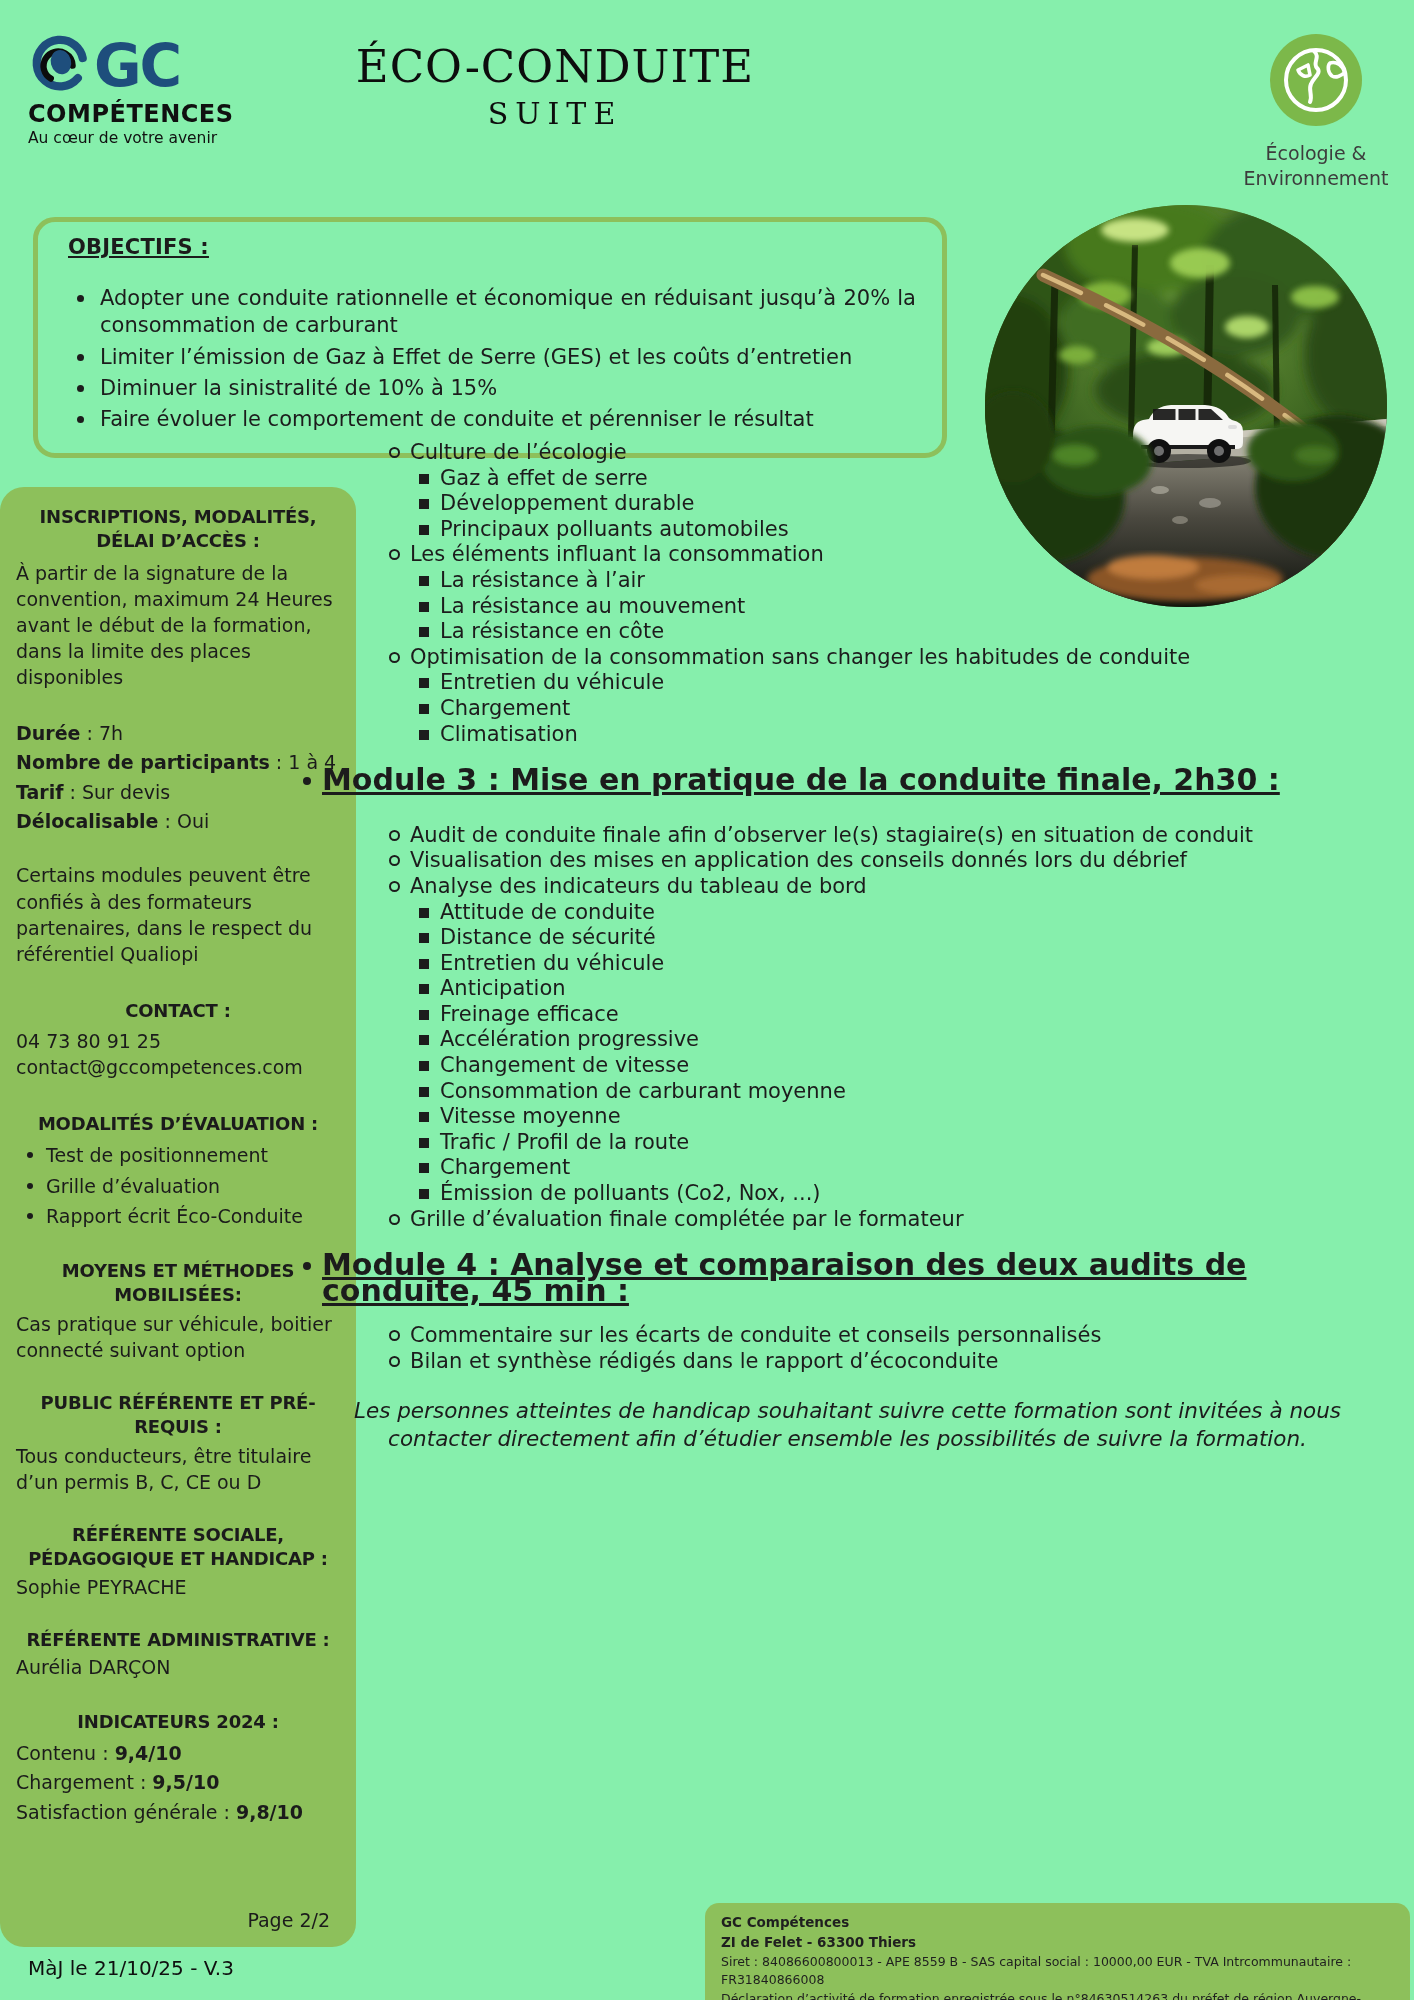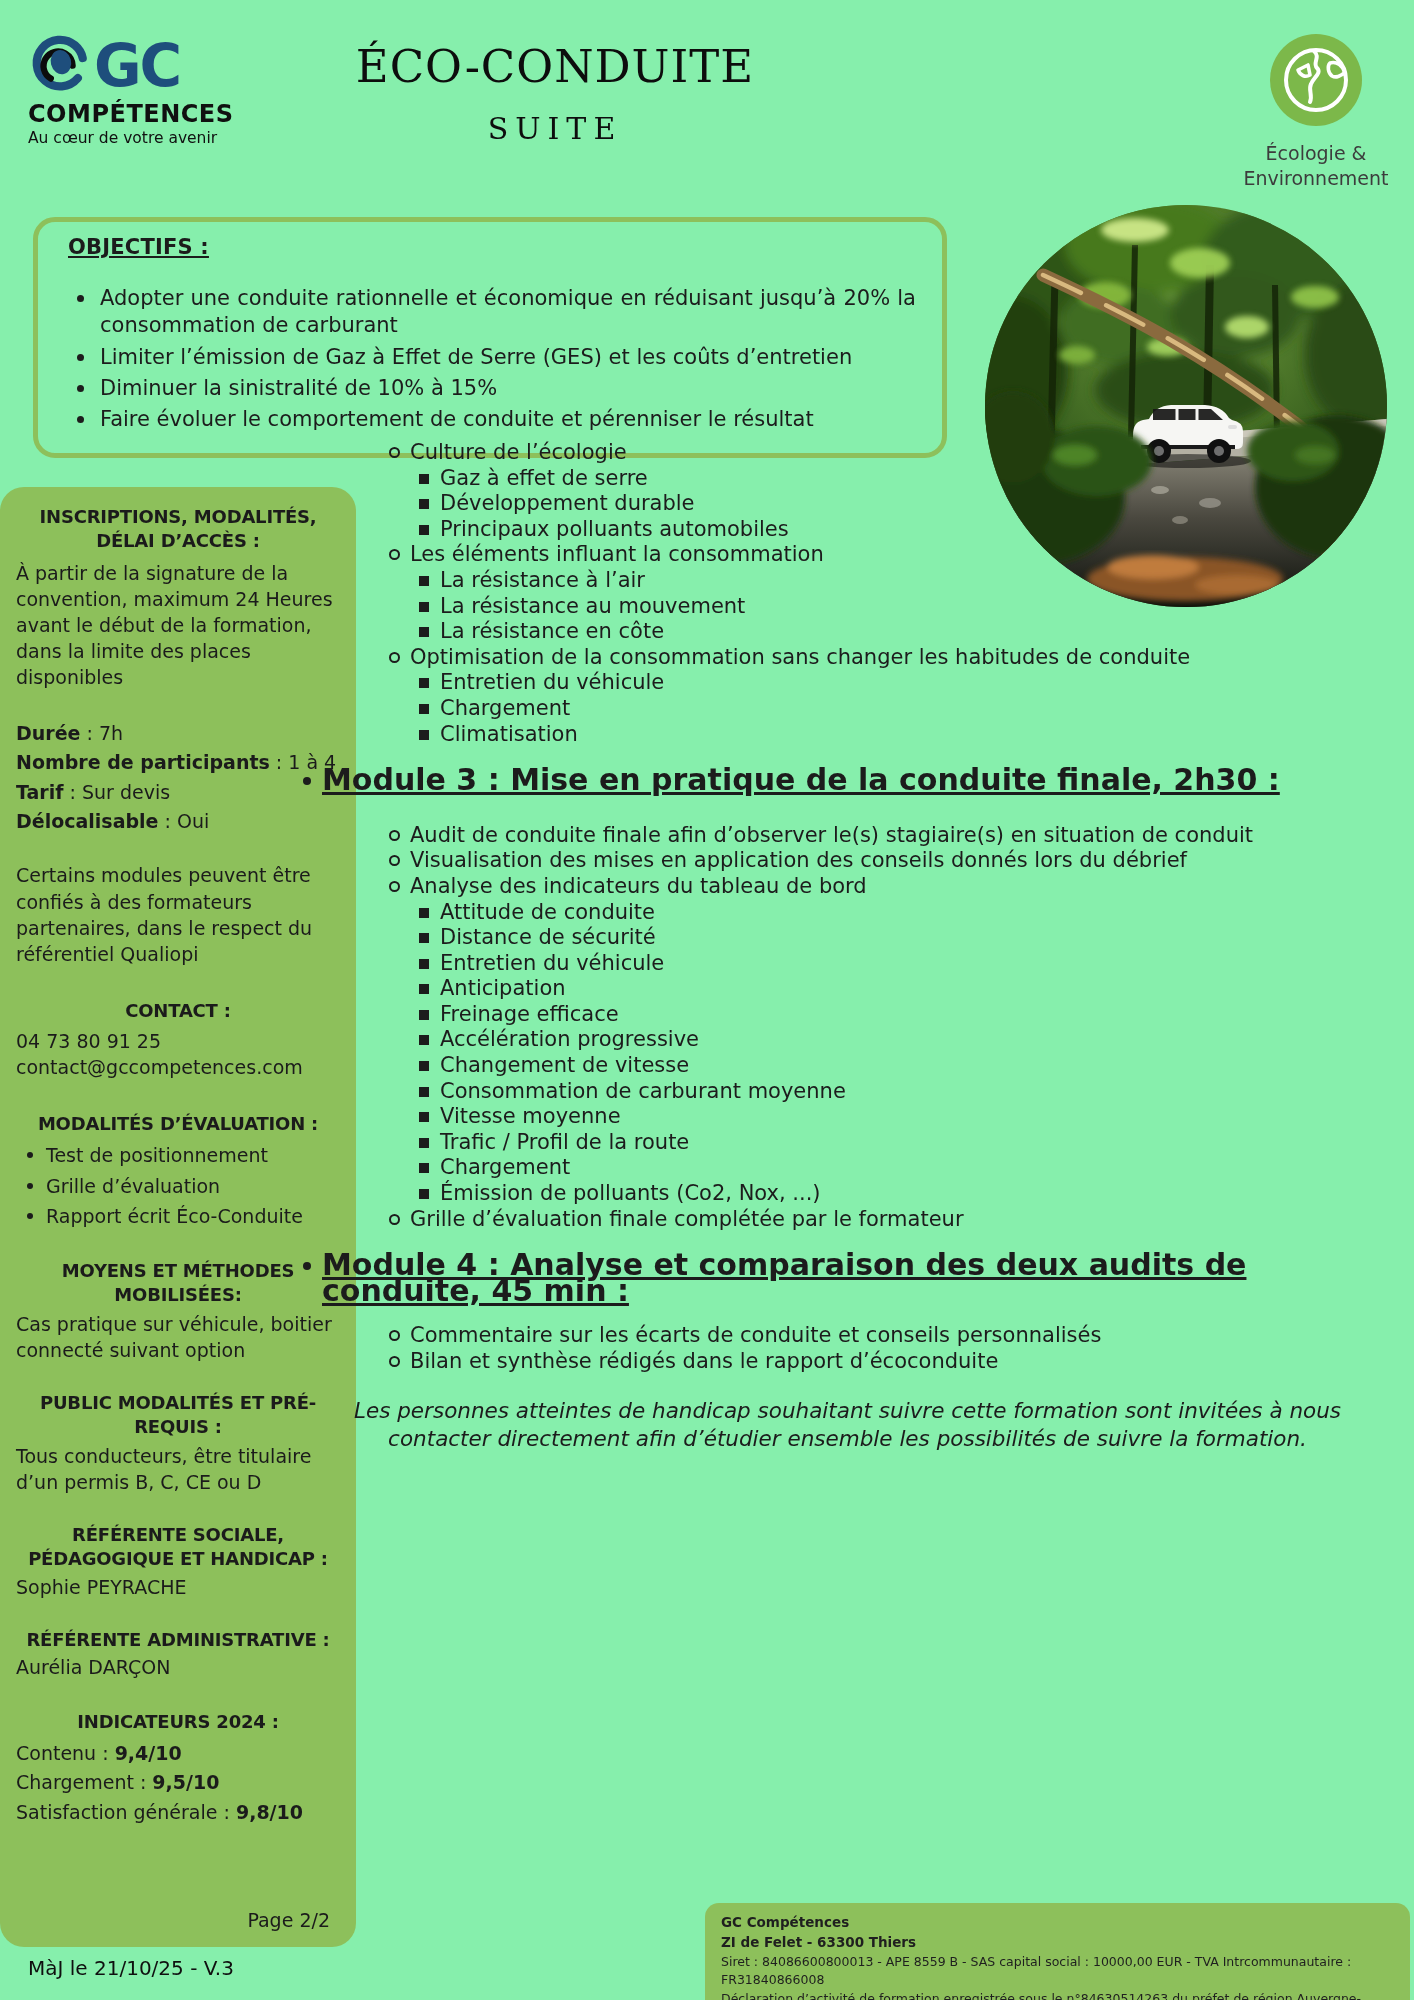--- a/index.html
+++ b/index.html
@@ -9,21 +9,21 @@
   
   .logo{position:absolute;left:28px;top:34px;width:200px;}
   .logo-row{display:flex;align-items:center;gap:2px;}
   .logo-gc{font-size:58px;font-weight:700;color:#1e4e7c;letter-spacing:-2px;line-height:1;}
   .logo-name{font-size:24px;font-weight:700;color:#101010;letter-spacing:.5px;margin-top:2px;}
   .logo-tagline{font-size:15.5px;color:#101010;margin-top:1px;}
 
   .title-block{position:absolute;left:255px;top:42px;width:600px;text-align:center;
                font-family:"DejaVu Serif","Liberation Serif",serif;color:#0d0d0d;}
   .title-block h1{margin:0;font-size:45px;font-weight:400;letter-spacing:1px;line-height:1.1;}
-  .subtitle{font-size:30px;letter-spacing:7px;margin-top:19px;}
+  .subtitle{font-size:30px;letter-spacing:7px;margin-top:4px;}
 
   .eco-badge{position:absolute;left:1240px;top:32px;width:152px;text-align:center;}
   .eco-badge .labels{font-size:19px;color:#3c3c3c;line-height:1.3;margin-top:9px;}
 
   
   .objectives{position:absolute;left:33px;top:217px;width:914px;box-sizing:border-box;
               border:5px solid #8dc05b;border-radius:22px;padding:13px 26px 16px 30px;min-height:210px;}
   .obj-title{font-size:21px;font-weight:700;text-decoration:underline;letter-spacing:.2px;margin-bottom:26px;}
   .objectives ul{margin:0;padding:0;list-style:none;}
   .objectives li{position:relative;padding-left:32px;font-size:21px;line-height:1.3;
@@ -224,21 +224,21 @@
     <div class="sb-h" style="margin-top:32px;">MODALITÉS D’ÉVALUATION :</div>
     <div style="margin-top:6px;">
       <div class="sb-li">Test de positionnement</div>
       <div class="sb-li">Grille d’évaluation</div>
       <div class="sb-li">Rapport écrit Éco-Conduite</div>
     </div>
 
     <div class="sb-h" style="margin-top:30px;">MOYENS ET MÉTHODES MOBILISÉES:</div>
     <div style="margin-top:3px;">Cas pratique sur véhicule, boitier connecté suivant option</div>
 
-    <div class="sb-h" style="margin-top:28px;">PUBLIC MODALITÉS ET PRÉ-REQUIS :</div>
+    <div class="sb-h" style="margin-top:28px;">PUBLIC RÉFÉRENTE ET PRÉ-REQUIS :</div>
     <div style="margin-top:3px;">Tous conducteurs, être titulaire d’un permis B, C, CE ou D</div>
 
     <div class="sb-h" style="margin-top:28px;">RÉFÉRENTE SOCIALE, PÉDAGOGIQUE ET HANDICAP :</div>
     <div style="margin-top:2px;">Sophie PEYRACHE</div>
 
     <div class="sb-h" style="margin-top:28px;">RÉFÉRENTE ADMINISTRATIVE :</div>
     <div style="margin-top:2px;">Aurélia DARÇON</div>
 
     <div class="sb-h" style="margin-top:30px;">INDICATEURS 2024 :</div>
     <div style="margin-top:4px;">

